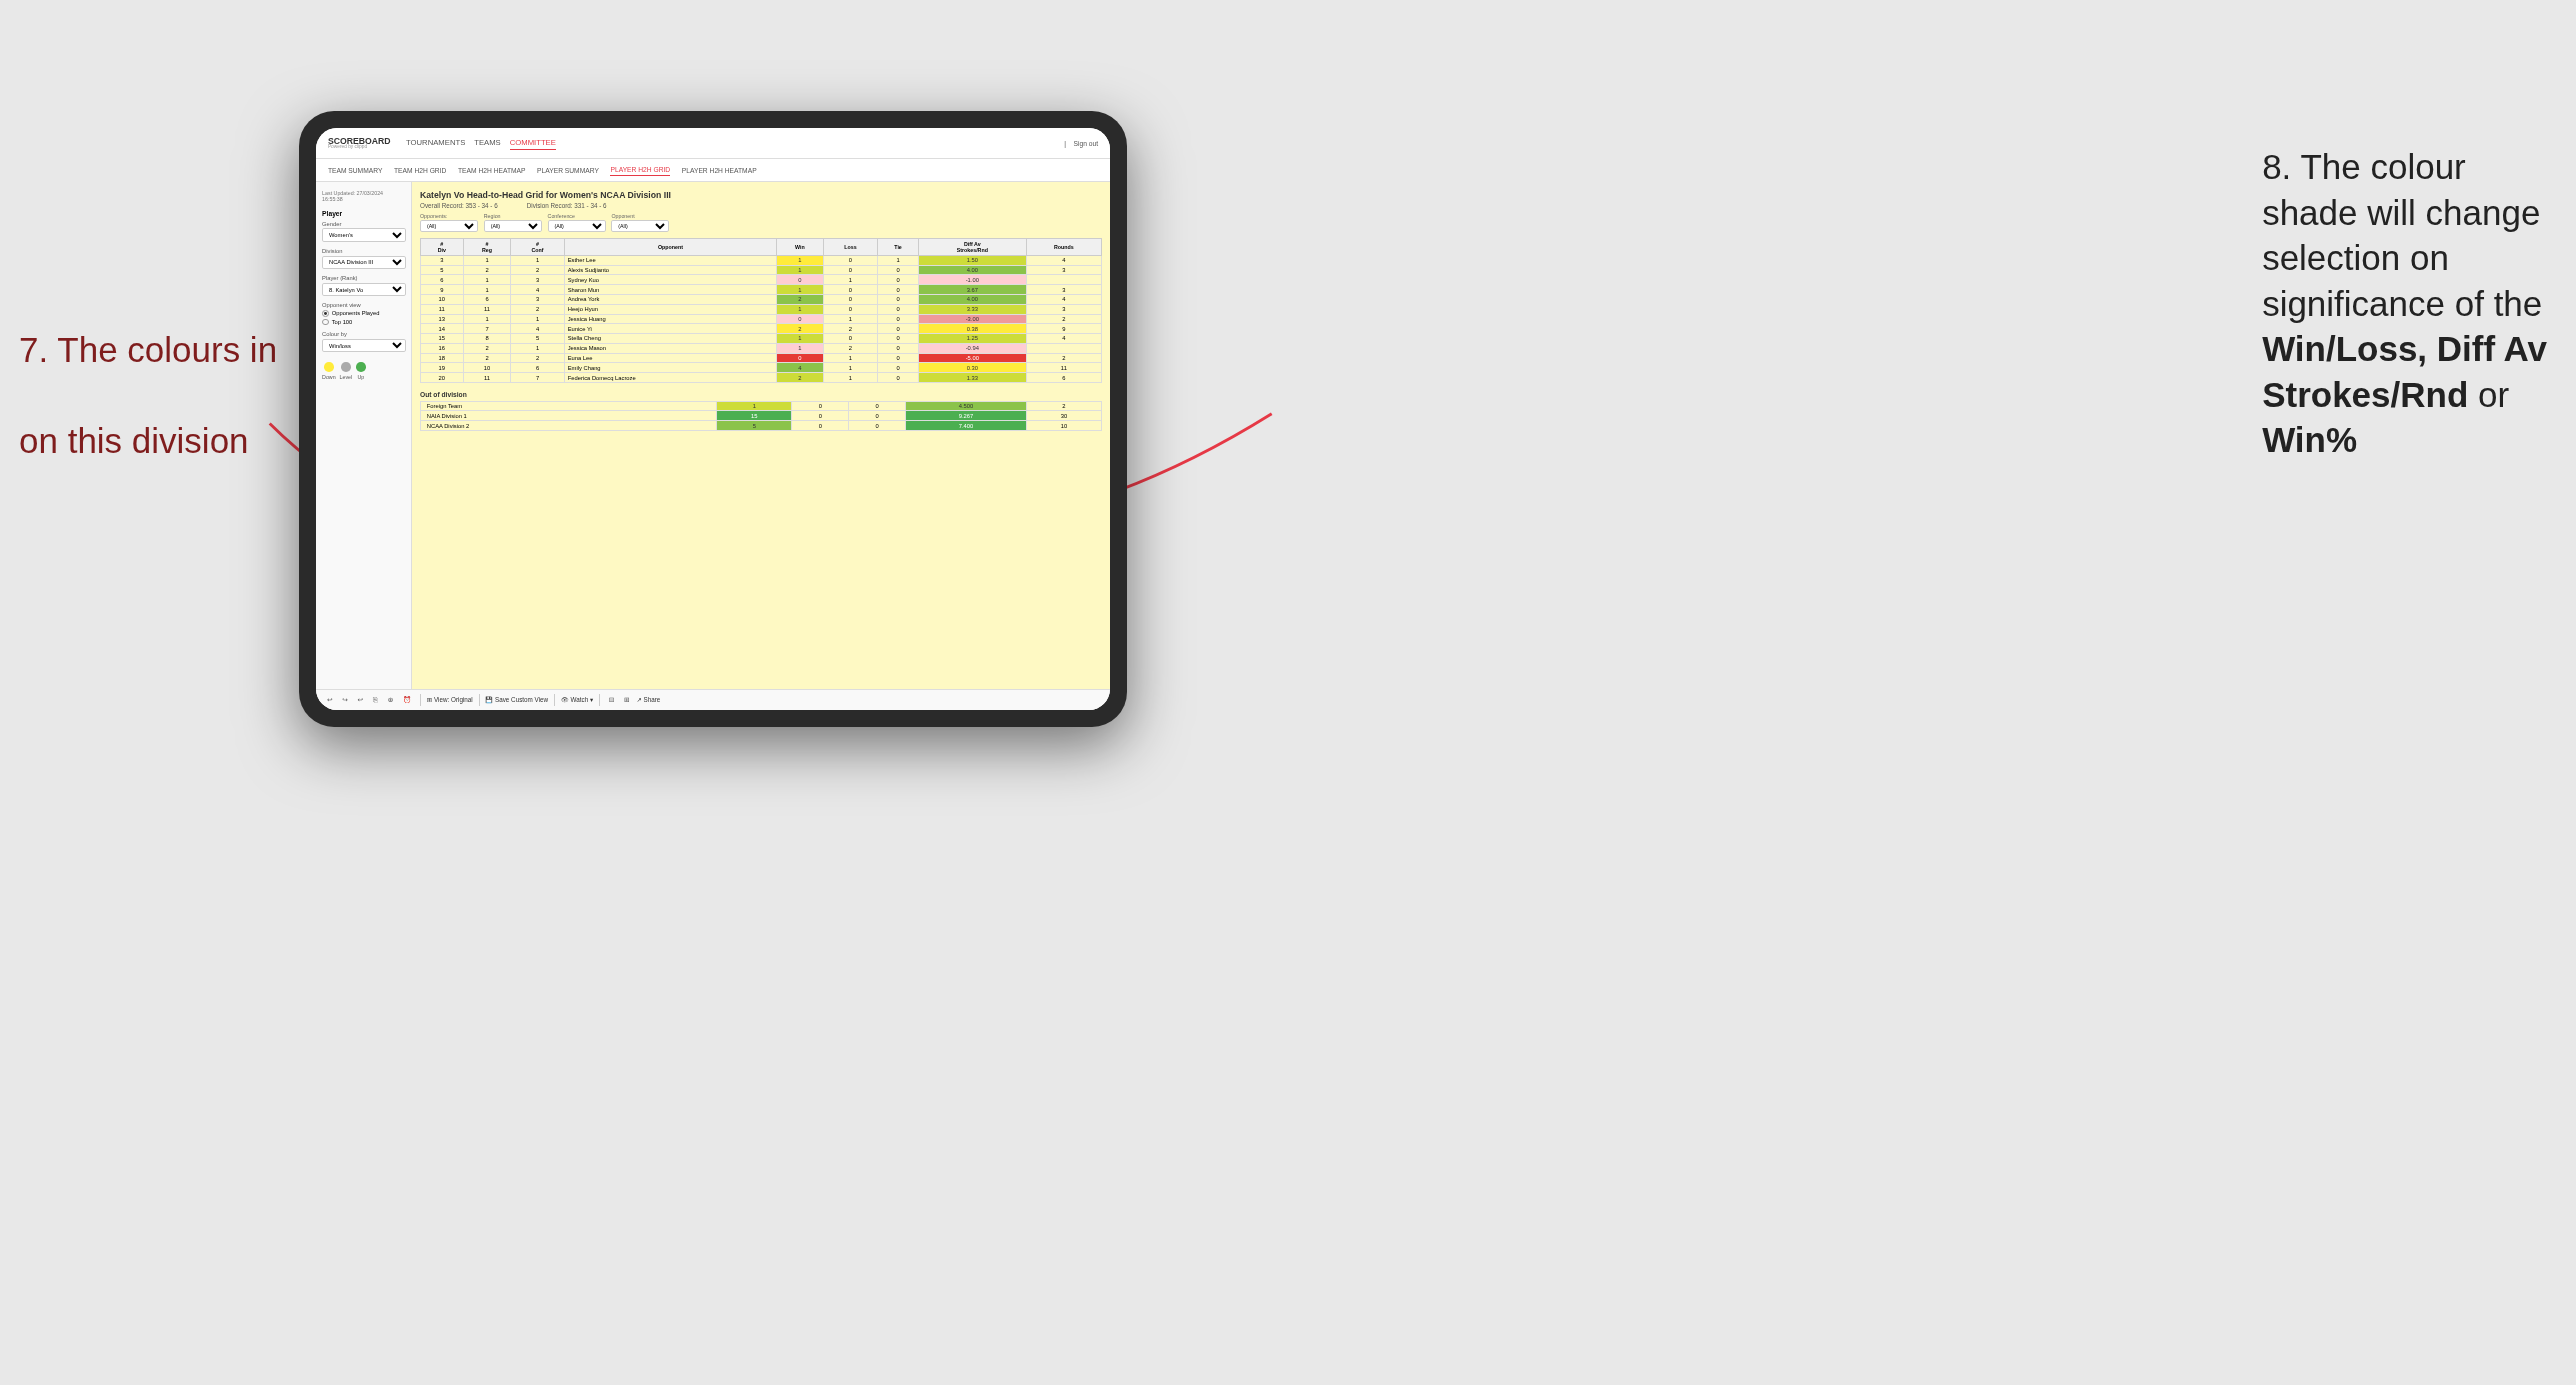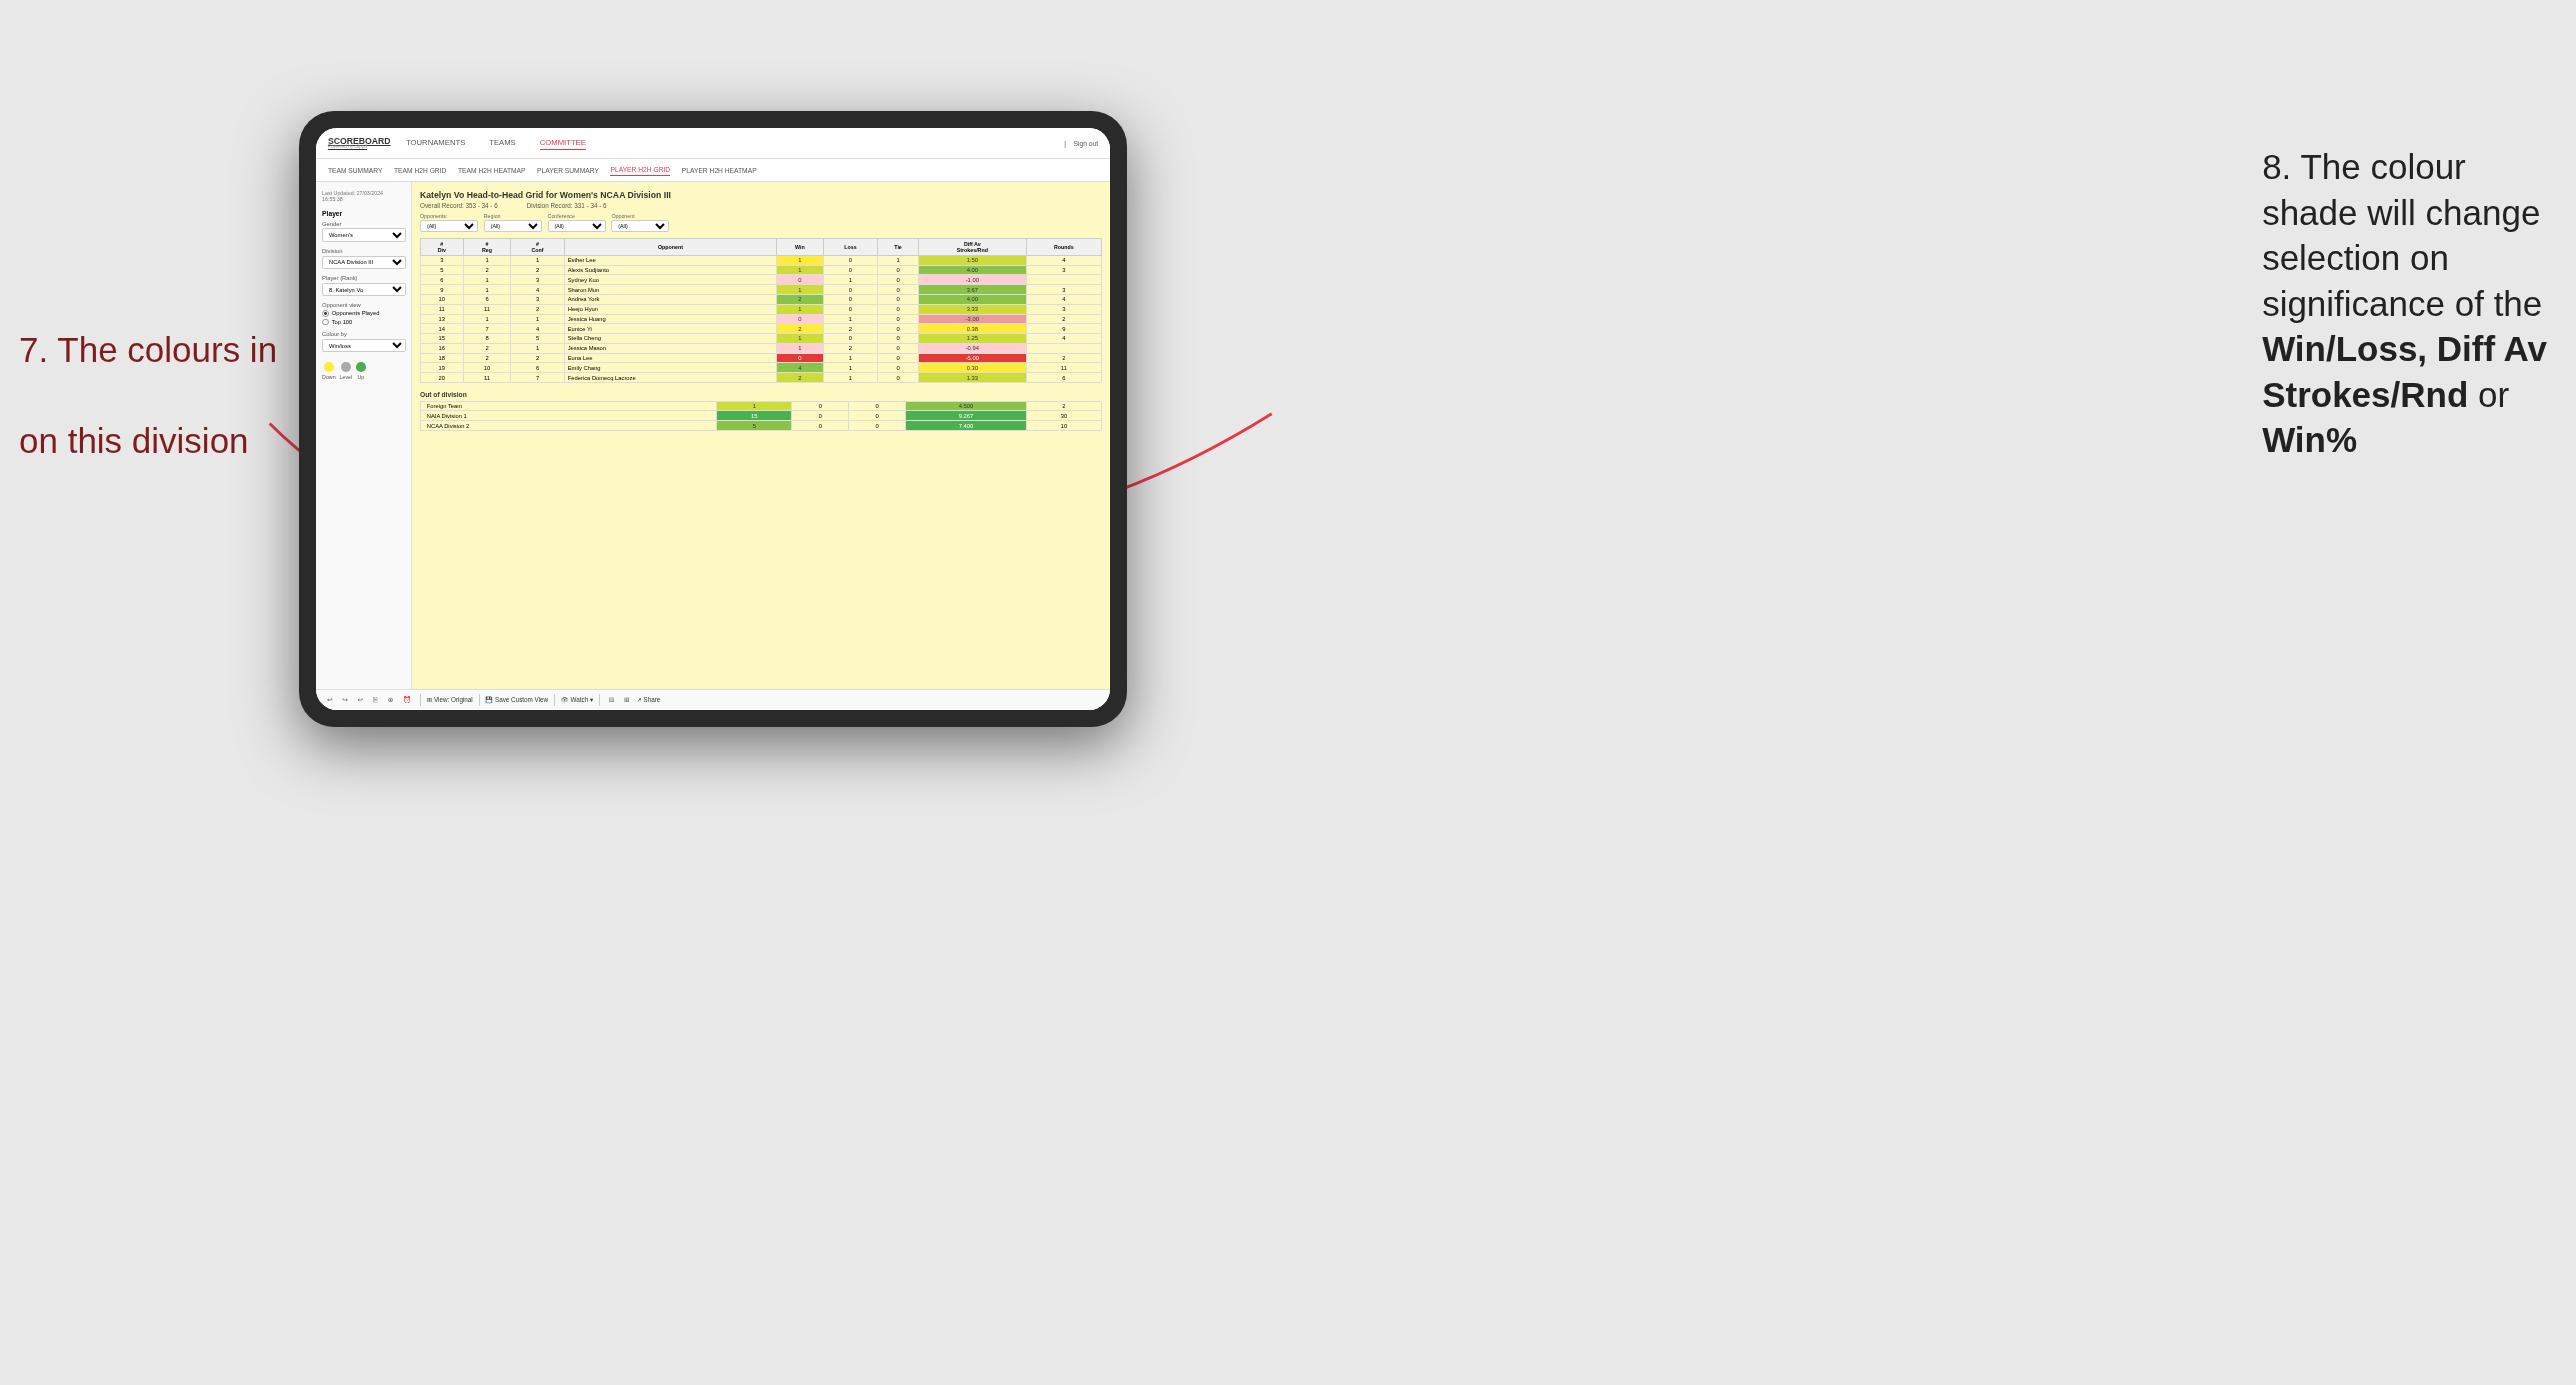--- a/index.html
+++ b/index.html
@@ -43,31 +43,30 @@
       align-items: center;
       height: 31px;
       flex-shrink: 0;
     }
     .app-logo {
       font-size: 8.7px;
       font-weight: 900;
       color: #333;
       margin-right: 15.4px;
       line-height: 1;
-      text-decoration: underline;
     }
     .app-logo .powered {
       font-size: 4.8px;
       font-weight: 400;
       color: #999;
       display: block;
     }
     .nav-items {
       display: flex;
-      gap: 24px;
+      gap: 9px;
       flex: 1;
     }
     .nav-item {
       font-size: 7.7px;
       color: #555;
       cursor: pointer;
       padding: 1.9px 0;
       text-decoration: none;
     }
     .nav-item.active {

